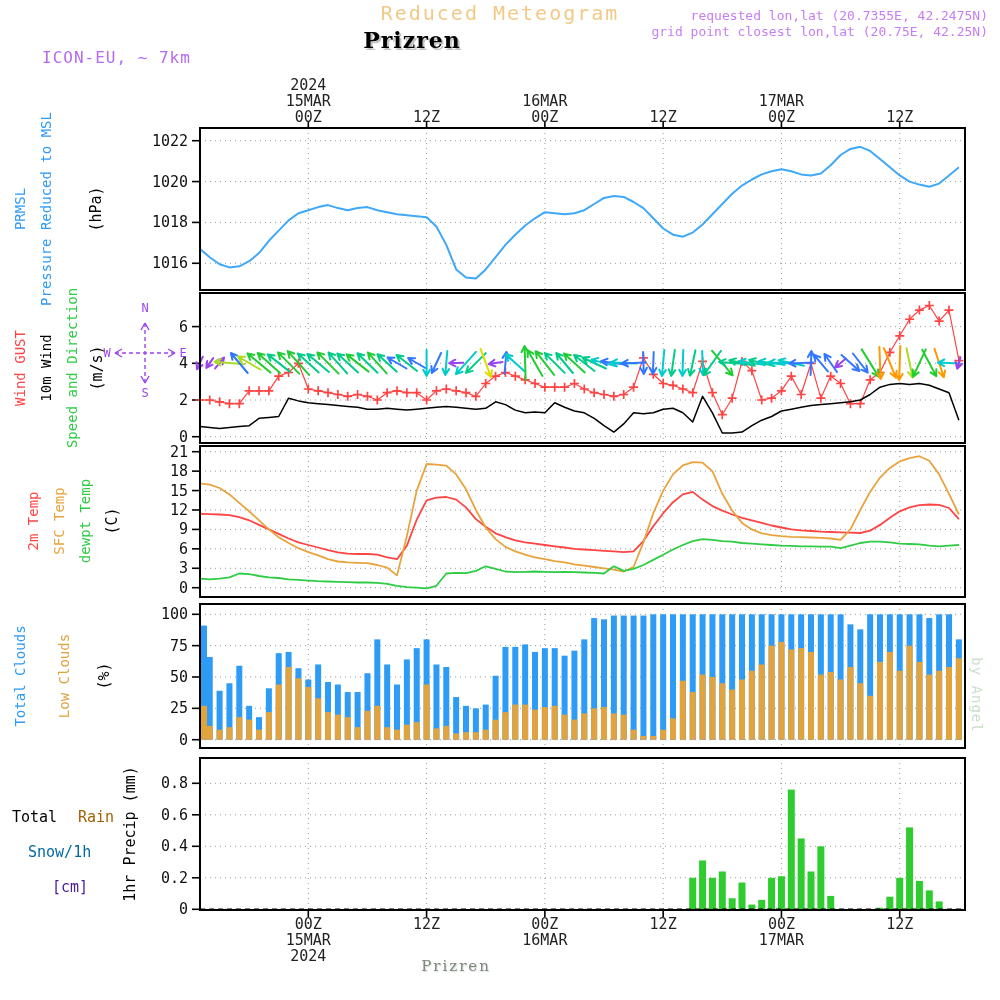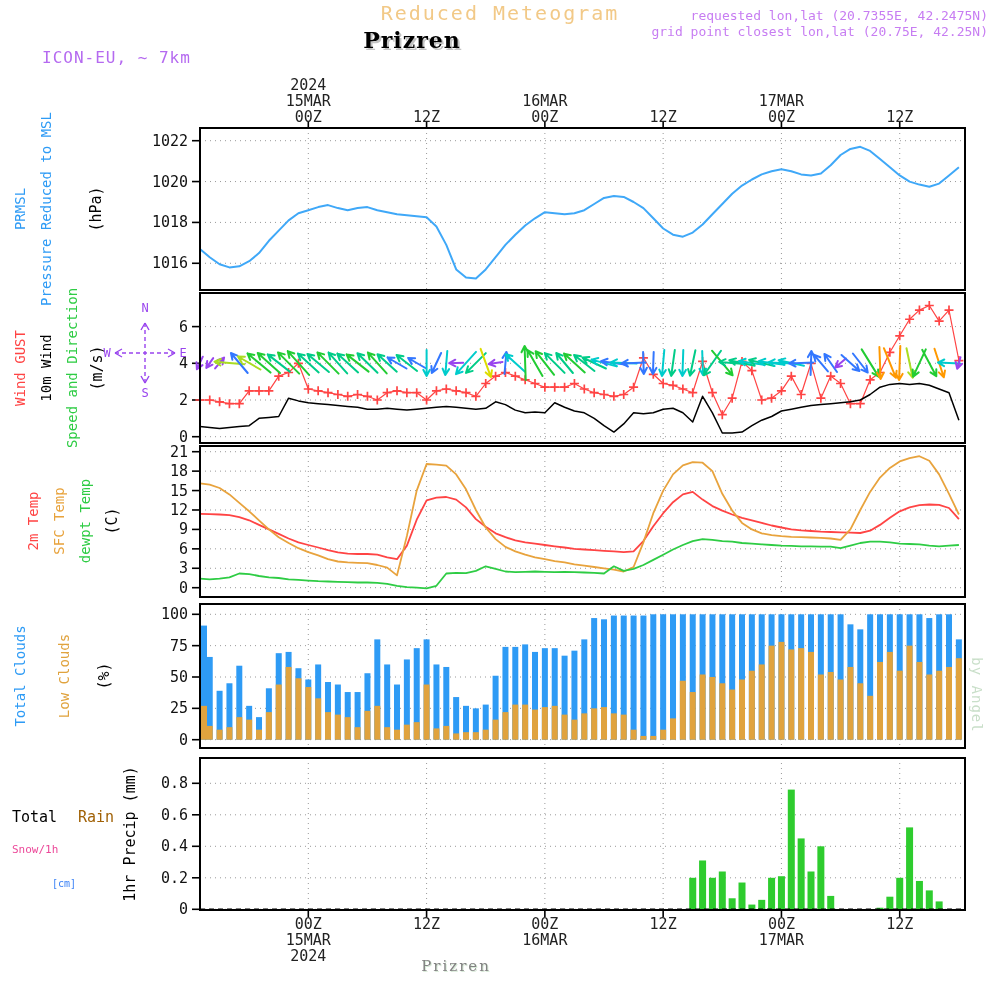--- a/index.html
+++ b/index.html
@@ -551,18 +551,18 @@
 <div class="vlab" style="left:59px;top:521px;color:#e8a33d">SFC Temp</div>
 <div class="vlab" style="left:85px;top:521px;color:#2ecc44">dewpt Temp</div>
 <div class="vlab" style="left:112px;top:521px;color:#000;font-size:15px">(C)</div>
 
 <div class="vlab" style="left:20px;top:676px;color:#2e9bf5">Total Clouds</div>
 <div class="vlab" style="left:64px;top:676px;color:#e0a33e">Low Clouds</div>
 <div class="vlab" style="left:104px;top:676px;color:#000;font-size:15px">(%)</div>
 
 <div class="lab" style="left:12px;top:808px;font-size:15px;color:#000000">Total</div>
 <div class="lab" style="left:78px;top:808px;font-size:15px;color:#a16207">Rain</div>
-<div class="lab" style="left:12px;top:843px;font-size:11px;color:#ec4899">Snow/1h</div>
-<div class="lab" style="left:52px;top:878px;font-size:10px;color:#3b82f6">[cm]</div>
+<div class="lab" style="left:28px;top:843px;font-size:15px;color:#0369a1">Snow/1h</div>
+<div class="lab" style="left:52px;top:878px;font-size:15px;color:#4c1d95">[cm]</div>
 <div class="vlab" style="left:130px;top:834px;color:#000;font-size:15px">1hr Precip (mm)</div>
 
 <div class="lab" id="footer-station">Prizren</div>
 <div class="vlab90" id="watermark">by Angel</div>
 
 </body></html>

